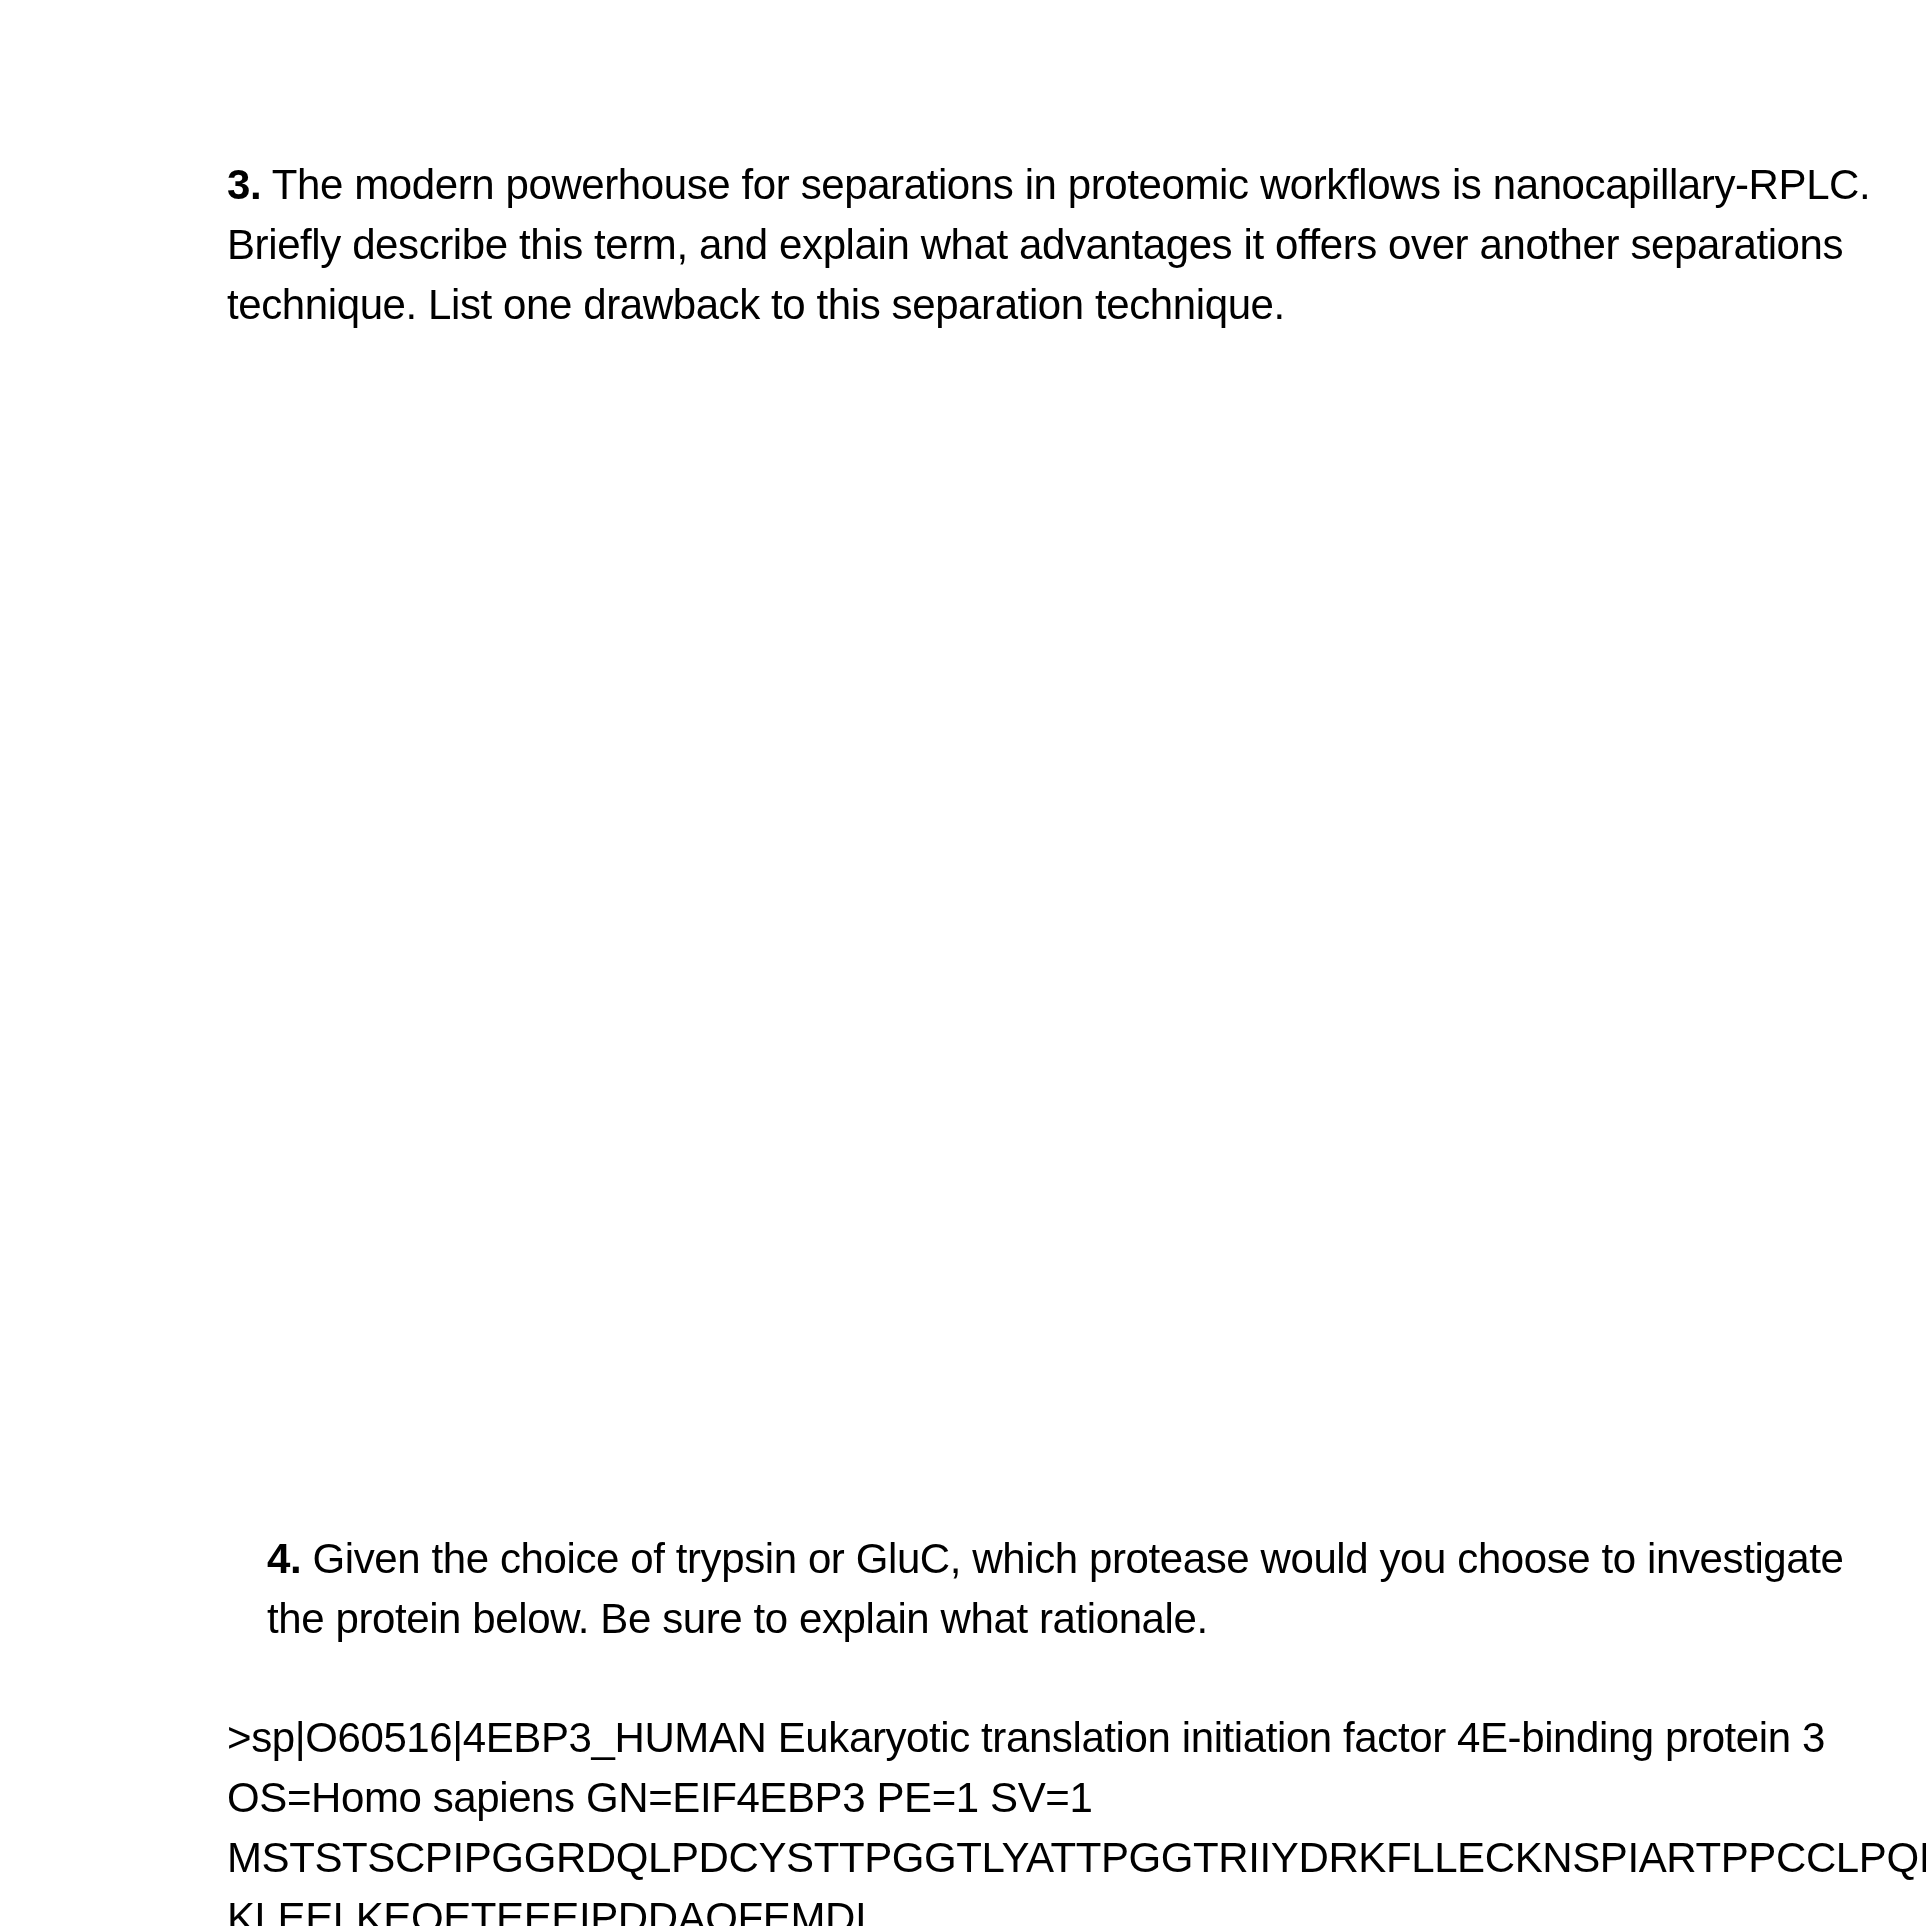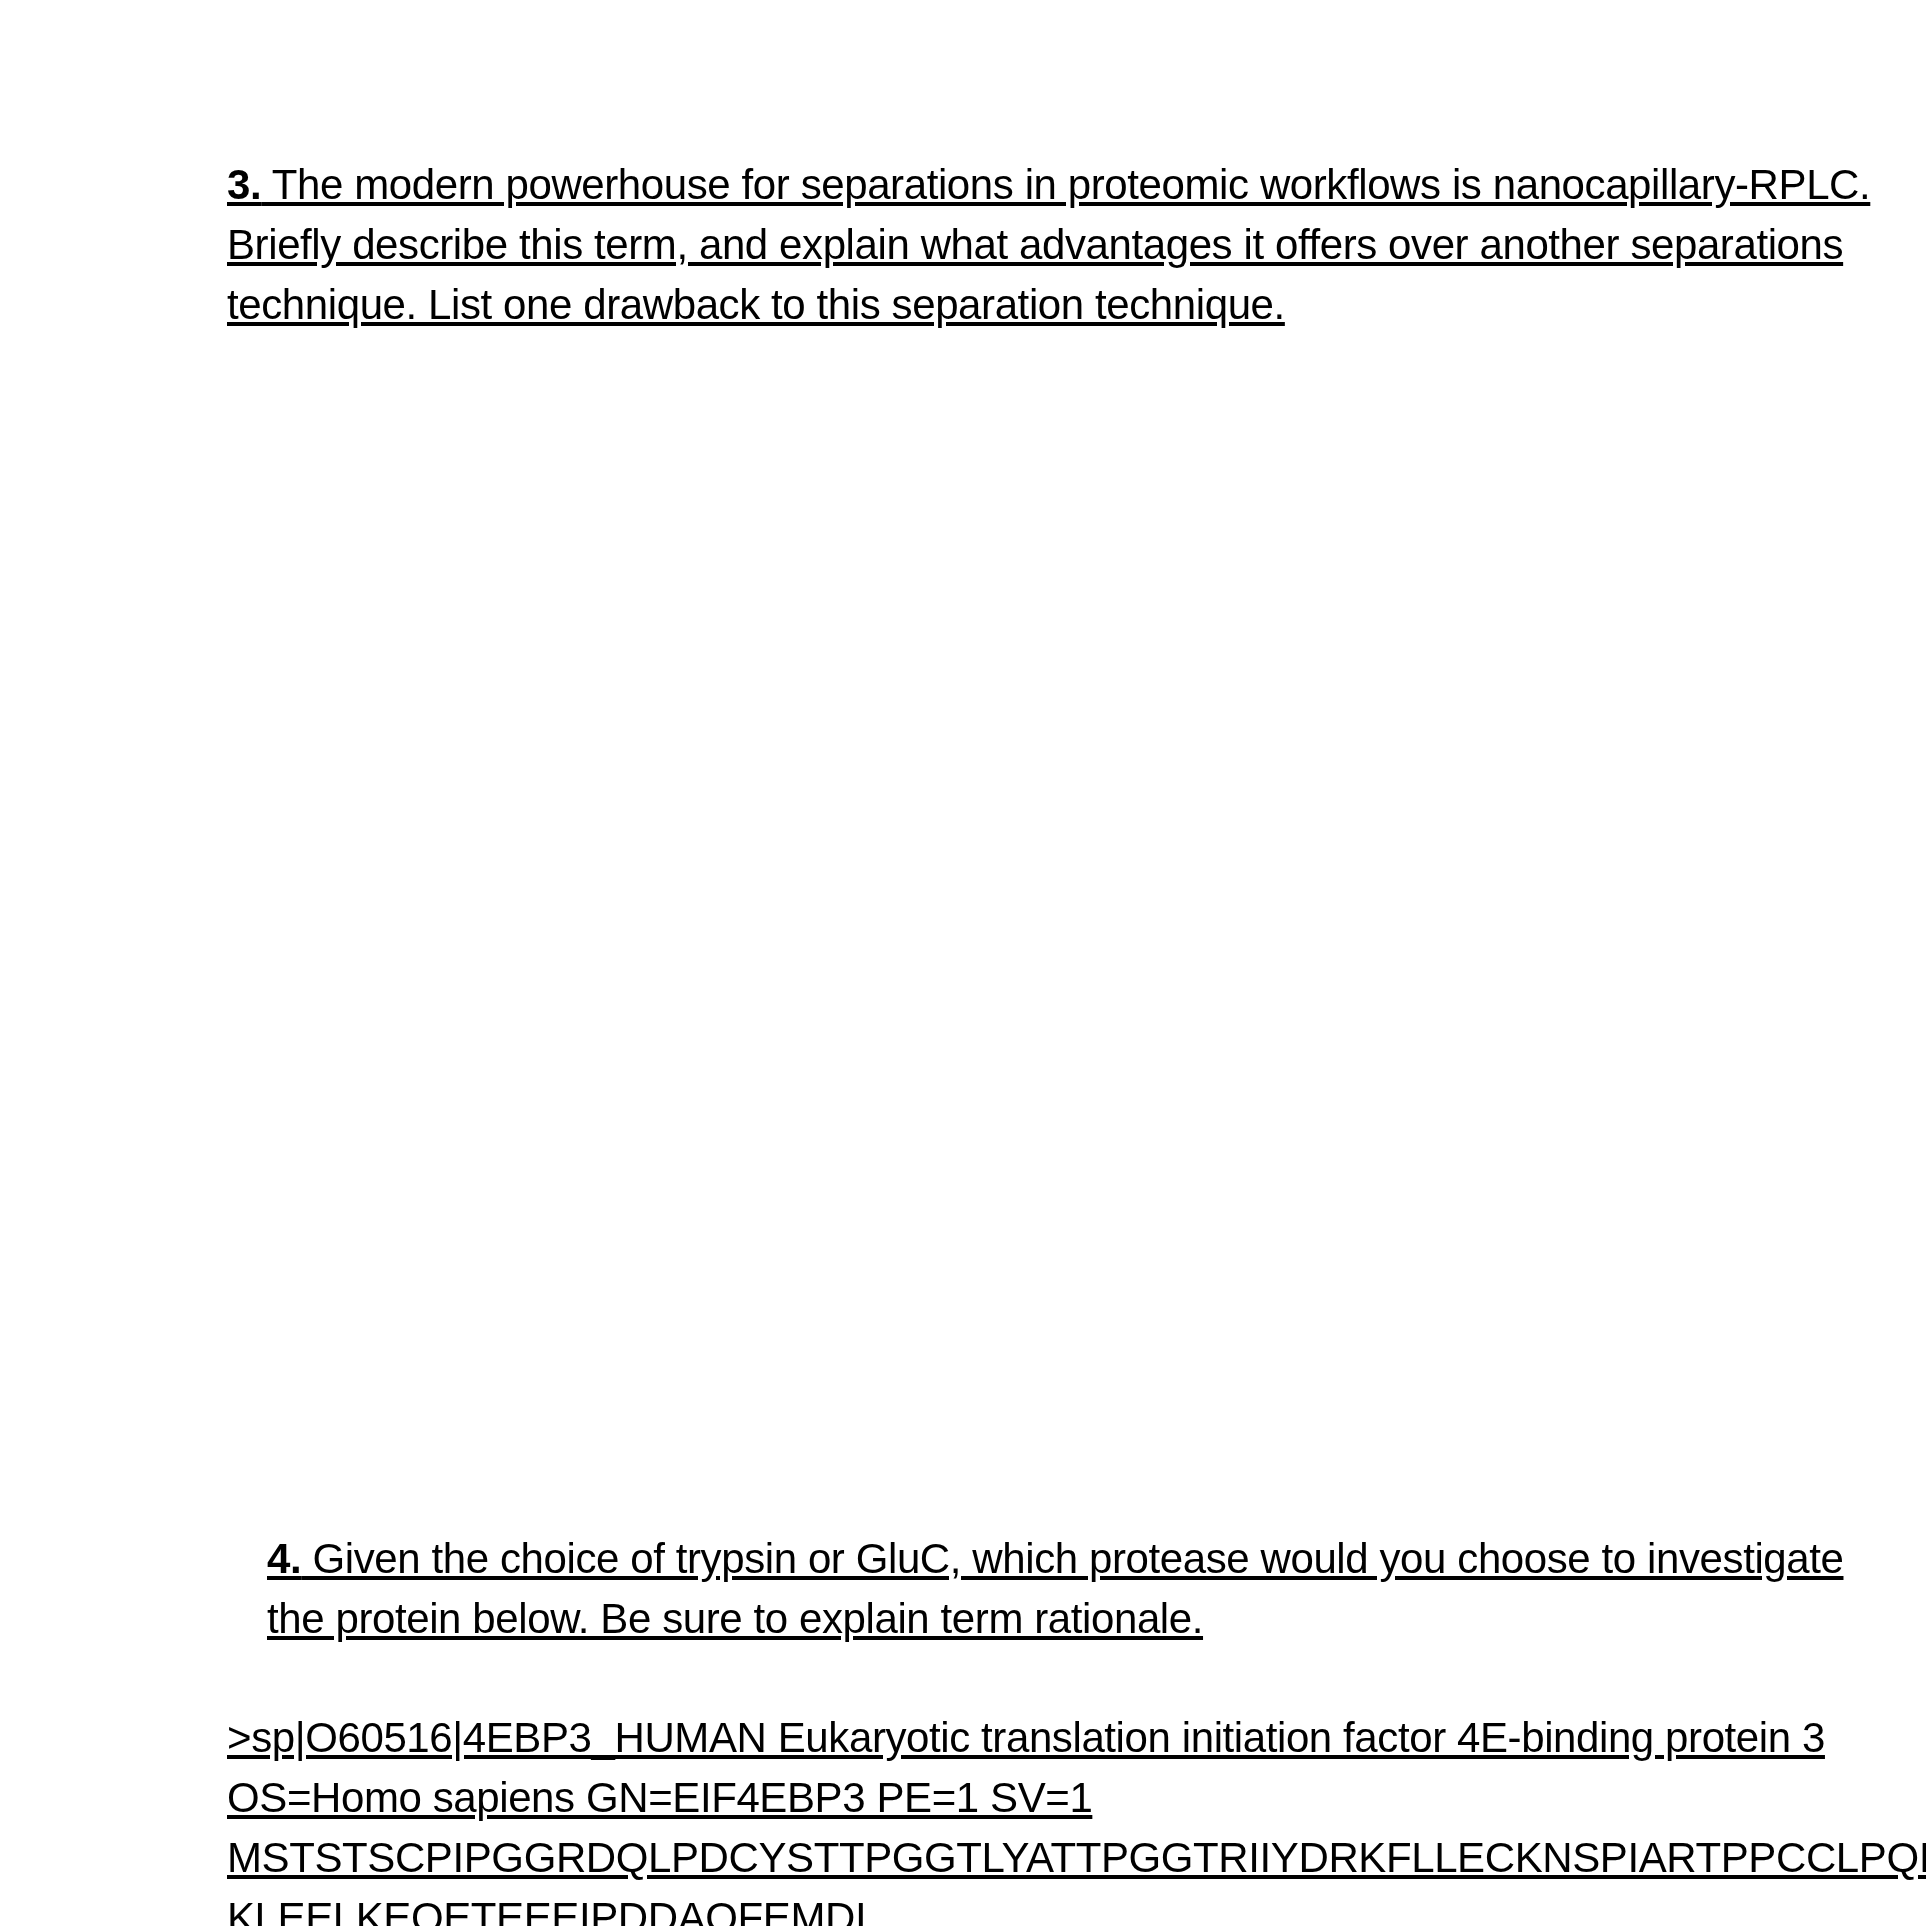--- a/index.html
+++ b/index.html
@@ -15,21 +15,20 @@
     font-family: "Liberation Sans", "DejaVu Sans", sans-serif;
   }
   .doc-block {
     position: absolute;
     left: 227px;
     color: #000000;
     font-size: 42px;
     line-height: 60px;
     letter-spacing: -0.4px;
     white-space: nowrap;
-    text-decoration: underline;
   }
   .doc-line {
     height: 60px;
   }
   .q-num {
     font-weight: bold;
   }
   #question3-block { top: 155px; }
   #question4-block { top: 1529px; margin-left: 40px; }
   #fasta-block     { top: 1708px; }
@@ -42,21 +41,21 @@
     <span class="q-num">3.</span><span> The modern powerhouse for separations in proteomic workflows is nanocapillary-RPLC.</span>
   </div>
   <div class="doc-line">Briefly describe this term, and explain what advantages it offers over another separations</div>
   <div class="doc-line">technique. List one drawback to this separation technique.</div>
 </div>
 
 <div id="question4-block" class="doc-block">
   <div class="doc-line">
     <span class="q-num">4.</span><span> Given the choice of trypsin or GluC, which protease would you choose to investigate</span>
   </div>
-  <div class="doc-line">the protein below. Be sure to explain term rationale.</div>
+  <div class="doc-line">the protein below. Be sure to explain what rationale.</div>
 </div>
 
 <div id="fasta-block" class="doc-block">
   <div class="doc-line">&gt;sp|O60516|4EBP3_HUMAN Eukaryotic translation initiation factor 4E-binding protein 3</div>
   <div class="doc-line">OS=Homo sapiens GN=EIF4EBP3 PE=1 SV=1</div>
   <div class="doc-line">MSTSTSCPIPGGRDQLPDCYSTTPGGTLYATTPGGTRIIYDRKFLLECKNSPIARTPPCCLPQIPGVTTPPTAPLS</div>
   <div class="doc-line">KLEELKEQETEEEIPDDAQFEMDI</div>
 </div>
 
 

